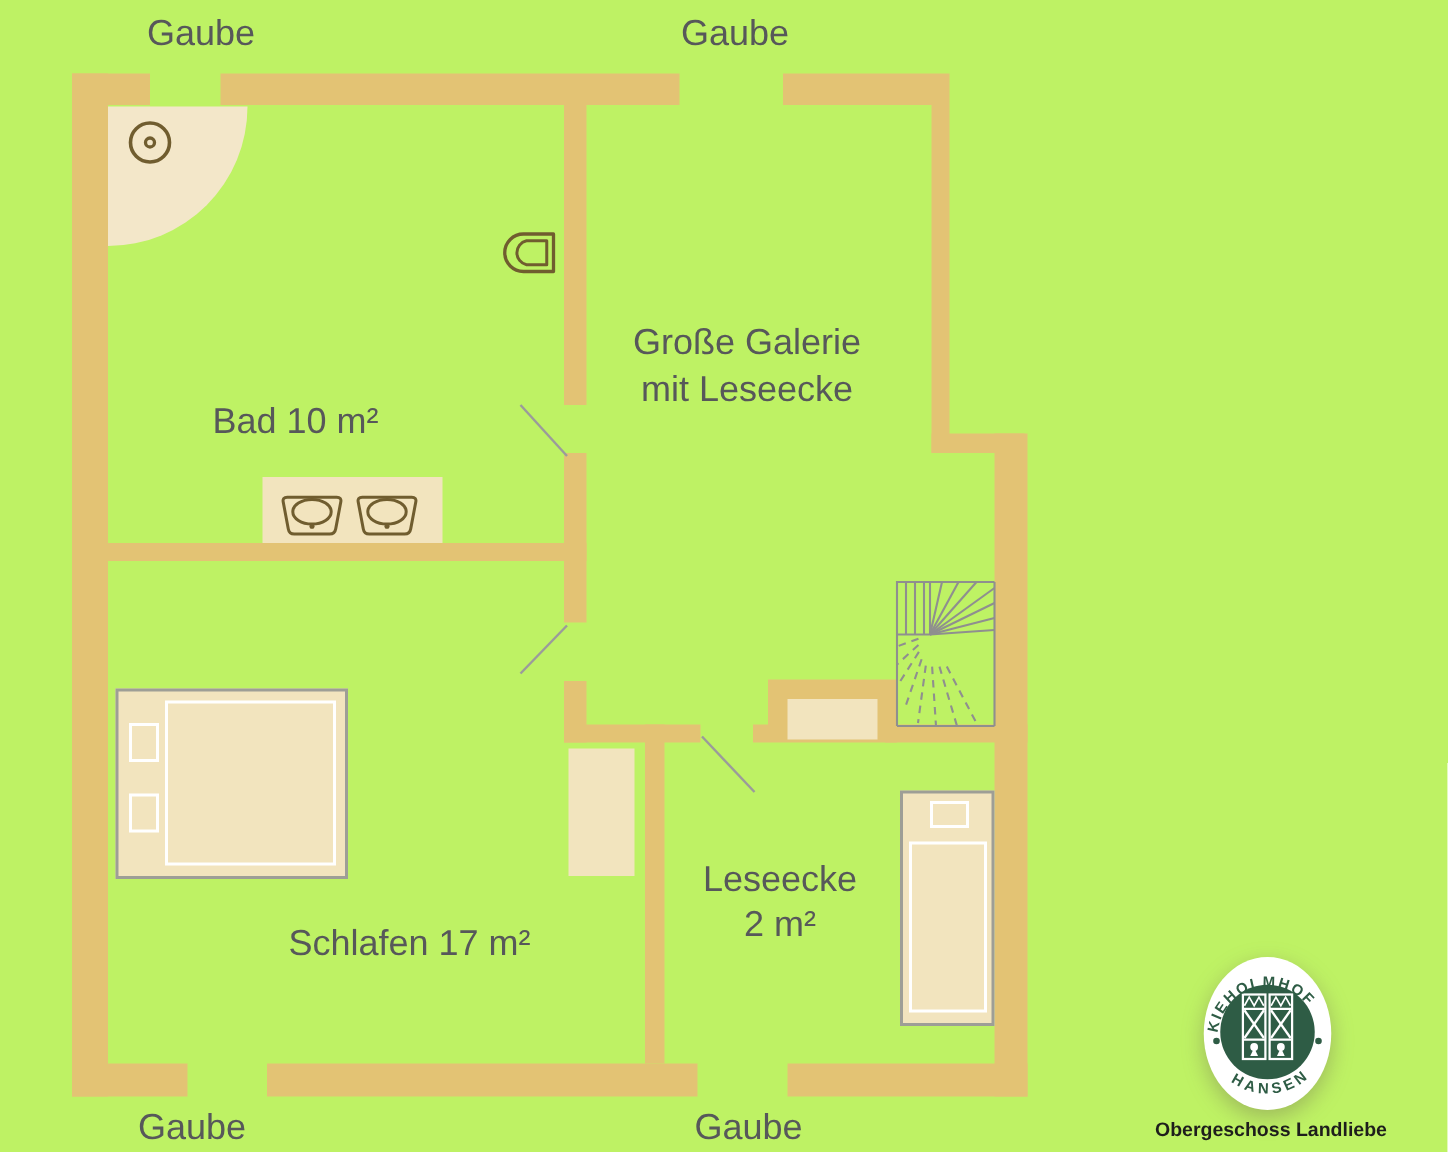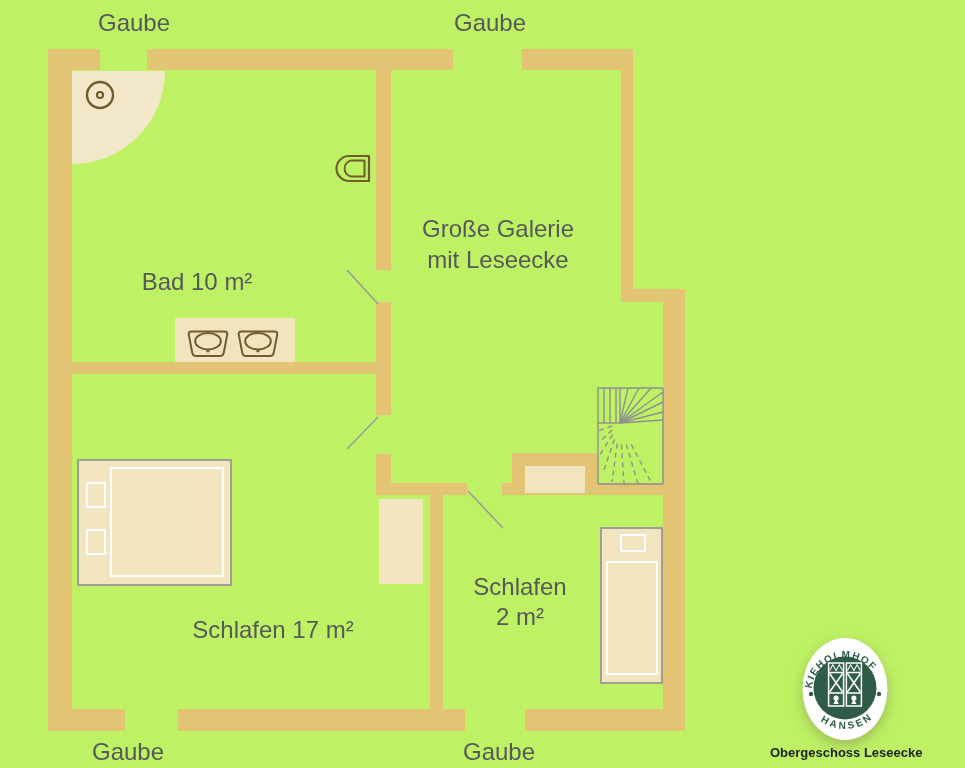--- a/index.html
+++ b/index.html
@@ -146,21 +146,21 @@
   <div class="room-label" style="left:197px;top:233px;margin-top:48px;">Bad 10 m²</div>
 
   <div class="room-label" style="left:498px;top:244px;">
     <div>Große Galerie</div>
     <div>mit Leseecke</div>
   </div>
 
   <div class="room-label" style="left:273px;top:629px;">Schlafen 17 m²</div>
 
   <div class="room-label" style="left:520px;top:602px;line-height:30px;">
-    <div>Schlafen</div>
+    <div>Leseecke</div>
     <div>2 m²</div>
   </div>
 
   <svg id="logo-svg" width="86" height="106" viewBox="0 0 86 106">
     <ellipse cx="43" cy="52" rx="42.5" ry="51" fill="#ffffff"></ellipse>
     <circle cx="43" cy="51" r="31.5" fill="#2E5C45"></circle>
 
     <g stroke="#ffffff" stroke-width="1.5" fill="none">
       <g>
         <rect x="26.6" y="26" width="15" height="43"></rect>
@@ -193,15 +193,15 @@
         <textPath href="#logoArcTop" startOffset="50%" text-anchor="middle">KIEHOLMHOF</textPath>
       </text>
       <text font-size="10" letter-spacing="2.6" transform="rotate(-4 43 53)">
         <textPath href="#logoArcBottom" startOffset="50%" text-anchor="middle">HANSEN</textPath>
       </text>
       <circle cx="9" cy="57" r="2.2"></circle>
       <circle cx="77" cy="57" r="2.2"></circle>
     </g>
   </svg>
 
-  <div id="logo-caption">Obergeschoss Leseecke</div>
+  <div id="logo-caption">Obergeschoss Landliebe</div>
 
 </div>
 
 </body></html>

